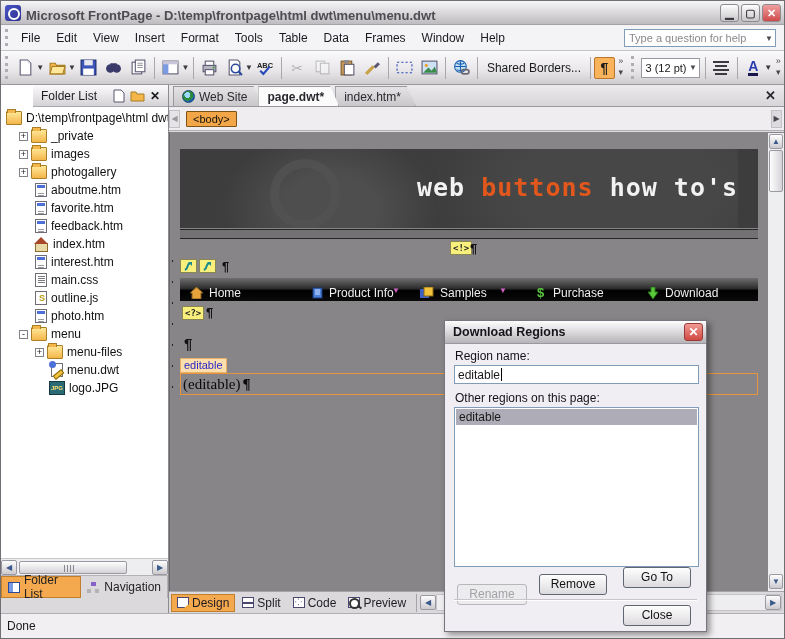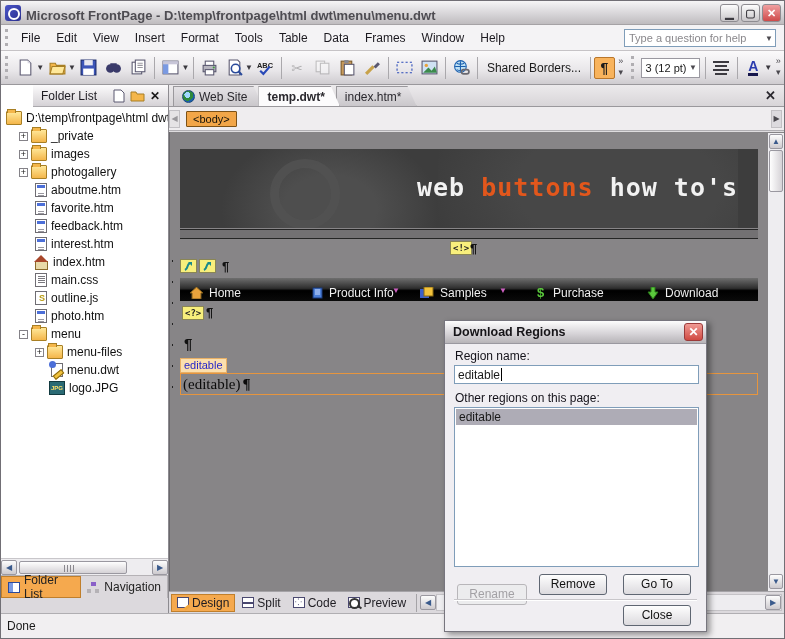--- a/index.html
+++ b/index.html
@@ -469,28 +469,28 @@
         </div>
         <div class="trow">
           <span style="width: 18px; flex: 0 0 auto;"></span>
           <span style="width: 11px; flex: 0 0 auto;"></span>
           <span class="ticon i-page"></span>
           <span class="lbl">feedback.htm</span>
         </div>
         <div class="trow">
           <span style="width: 18px; flex: 0 0 auto;"></span>
           <span style="width: 11px; flex: 0 0 auto;"></span>
+          <span class="ticon i-home"></span>
+          <span class="lbl">index.htm</span>
+        </div>
+        <div class="trow">
+          <span style="width: 18px; flex: 0 0 auto;"></span>
+          <span style="width: 11px; flex: 0 0 auto;"></span>
           <span class="ticon i-page"></span>
           <span class="lbl">interest.htm</span>
-        </div>
-        <div class="trow">
-          <span style="width: 18px; flex: 0 0 auto;"></span>
-          <span style="width: 11px; flex: 0 0 auto;"></span>
-          <span class="ticon i-home"></span>
-          <span class="lbl">index.htm</span>
         </div>
         <div class="trow">
           <span style="width: 18px; flex: 0 0 auto;"></span>
           <span style="width: 11px; flex: 0 0 auto;"></span>
           <span class="ticon i-css"></span>
           <span class="lbl">main.css</span>
         </div>
         <div class="trow">
           <span style="width: 18px; flex: 0 0 auto;"></span>
           <span style="width: 11px; flex: 0 0 auto;"></span>
@@ -545,21 +545,21 @@
     </div>
   </div>
 
   <div id="main">
     <div id="doc-tabs">
       <div class="dtab">
         <div class="globe"></div>
         <span>Web Site</span>
       </div>
       <div class="dtab active">
-          <span>temp.dwt*</span>
+          <span>page.dwt*</span>
         </div>
       <div class="dtab">
           <span>index.htm*</span>
         </div>
       <div id="tab-close">✕</div>
     </div>
     <div id="quicktag">
       <div class="qarrow" id="qt-left">◀</div>
       <div id="body-chip">&lt;body&gt;</div>
       <div class="qarrow" id="qt-right">▶</div>
@@ -696,18 +696,18 @@
     <div id="region-input">
       <span>editable</span>
       <div id="caret"></div>
     </div>
     <div class="dlg-label" style="top:70px;">Other regions on this page:</div>
     <div id="regions-list">
         <div class="list-item selected">editable</div>
       </div>
     <div class="dlg-btn disabled" style="left:12px; top:263px; width:70px;">Rename</div>
     <div class="dlg-btn" style="left:94px; top:253px; width:68px;">Remove</div>
-    <div class="dlg-btn" style="left:178px; top:253px; width:68px;">Go To</div>
+    <div class="dlg-btn" style="left:178px; top:246px; width:68px;">Go To</div>
     <div id="dlg-sep"></div>
     <div class="dlg-btn" style="left:178px; top:284px; width:68px;">Close</div>
   </div>
 
 </div>
 
 </body></html>

